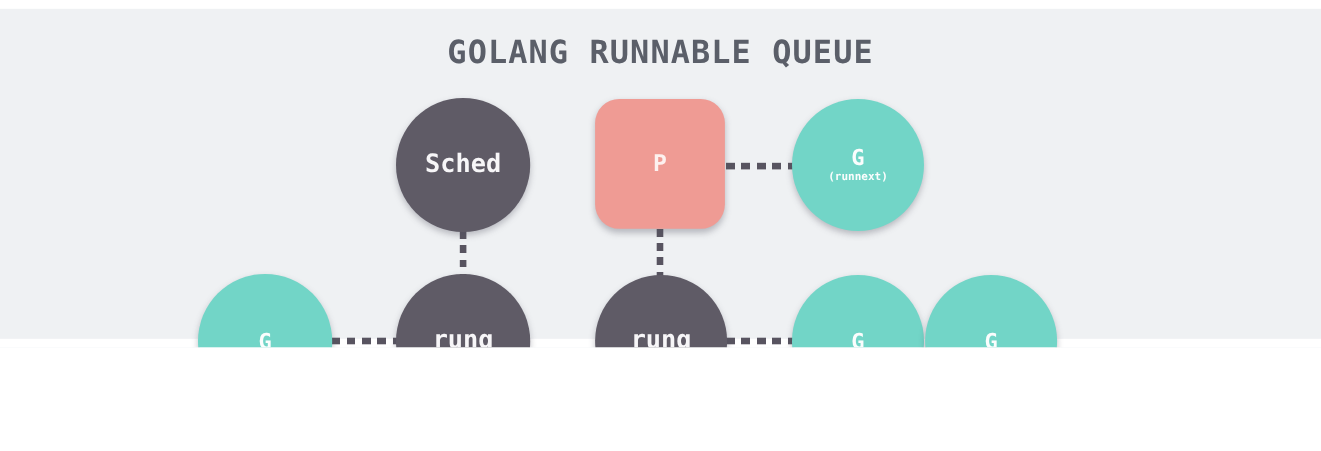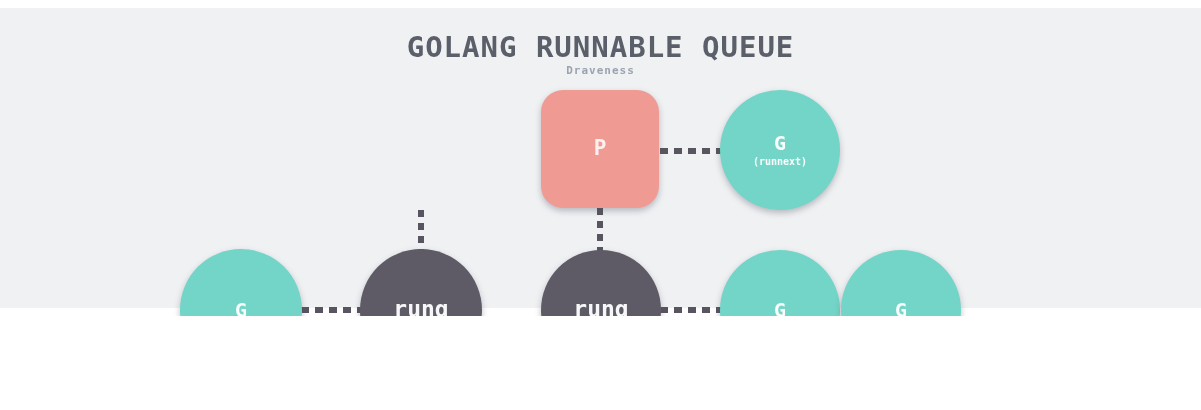--- a/index.html
+++ b/index.html
@@ -70,28 +70,30 @@
   }
 </style>
 </head>
 <body>
 
 <div class="canvas">
   <div class="strip top"></div>
   <div class="strip bottom"></div>
 
   <h1 class="title">GOLANG RUNNABLE QUEUE</h1>
-  <div class="subtitle">Draveness</div>
 
   <div class="edge h" style="left:660px;top:148px;width:62px;"></div>
   <div class="edge v" style="left:418px;top:210px;height:42px;"></div>
   <div class="edge v" style="left:597px;top:208px;height:44px;"></div>
   <div class="edge h" style="left:301px;top:307px;width:61px;"></div>
   <div class="edge h" style="left:660px;top:307px;width:62px;"></div>
 
+  <div class="node circle dark" style="left:360px;top:89px;width:122px;height:122px;">
+    <span class="label">Sched</span>
+  </div>
 
   <div class="node rounded-square salmon" style="left:541px;top:90px;width:118px;height:118px;">
     <span class="label">P</span>
   </div>
 
   <div class="node circle teal" style="left:720px;top:90px;width:120px;height:120px;">
     <span class="label">G</span>
     <span class="sublabel">(runnext)</span>
   </div>
 

